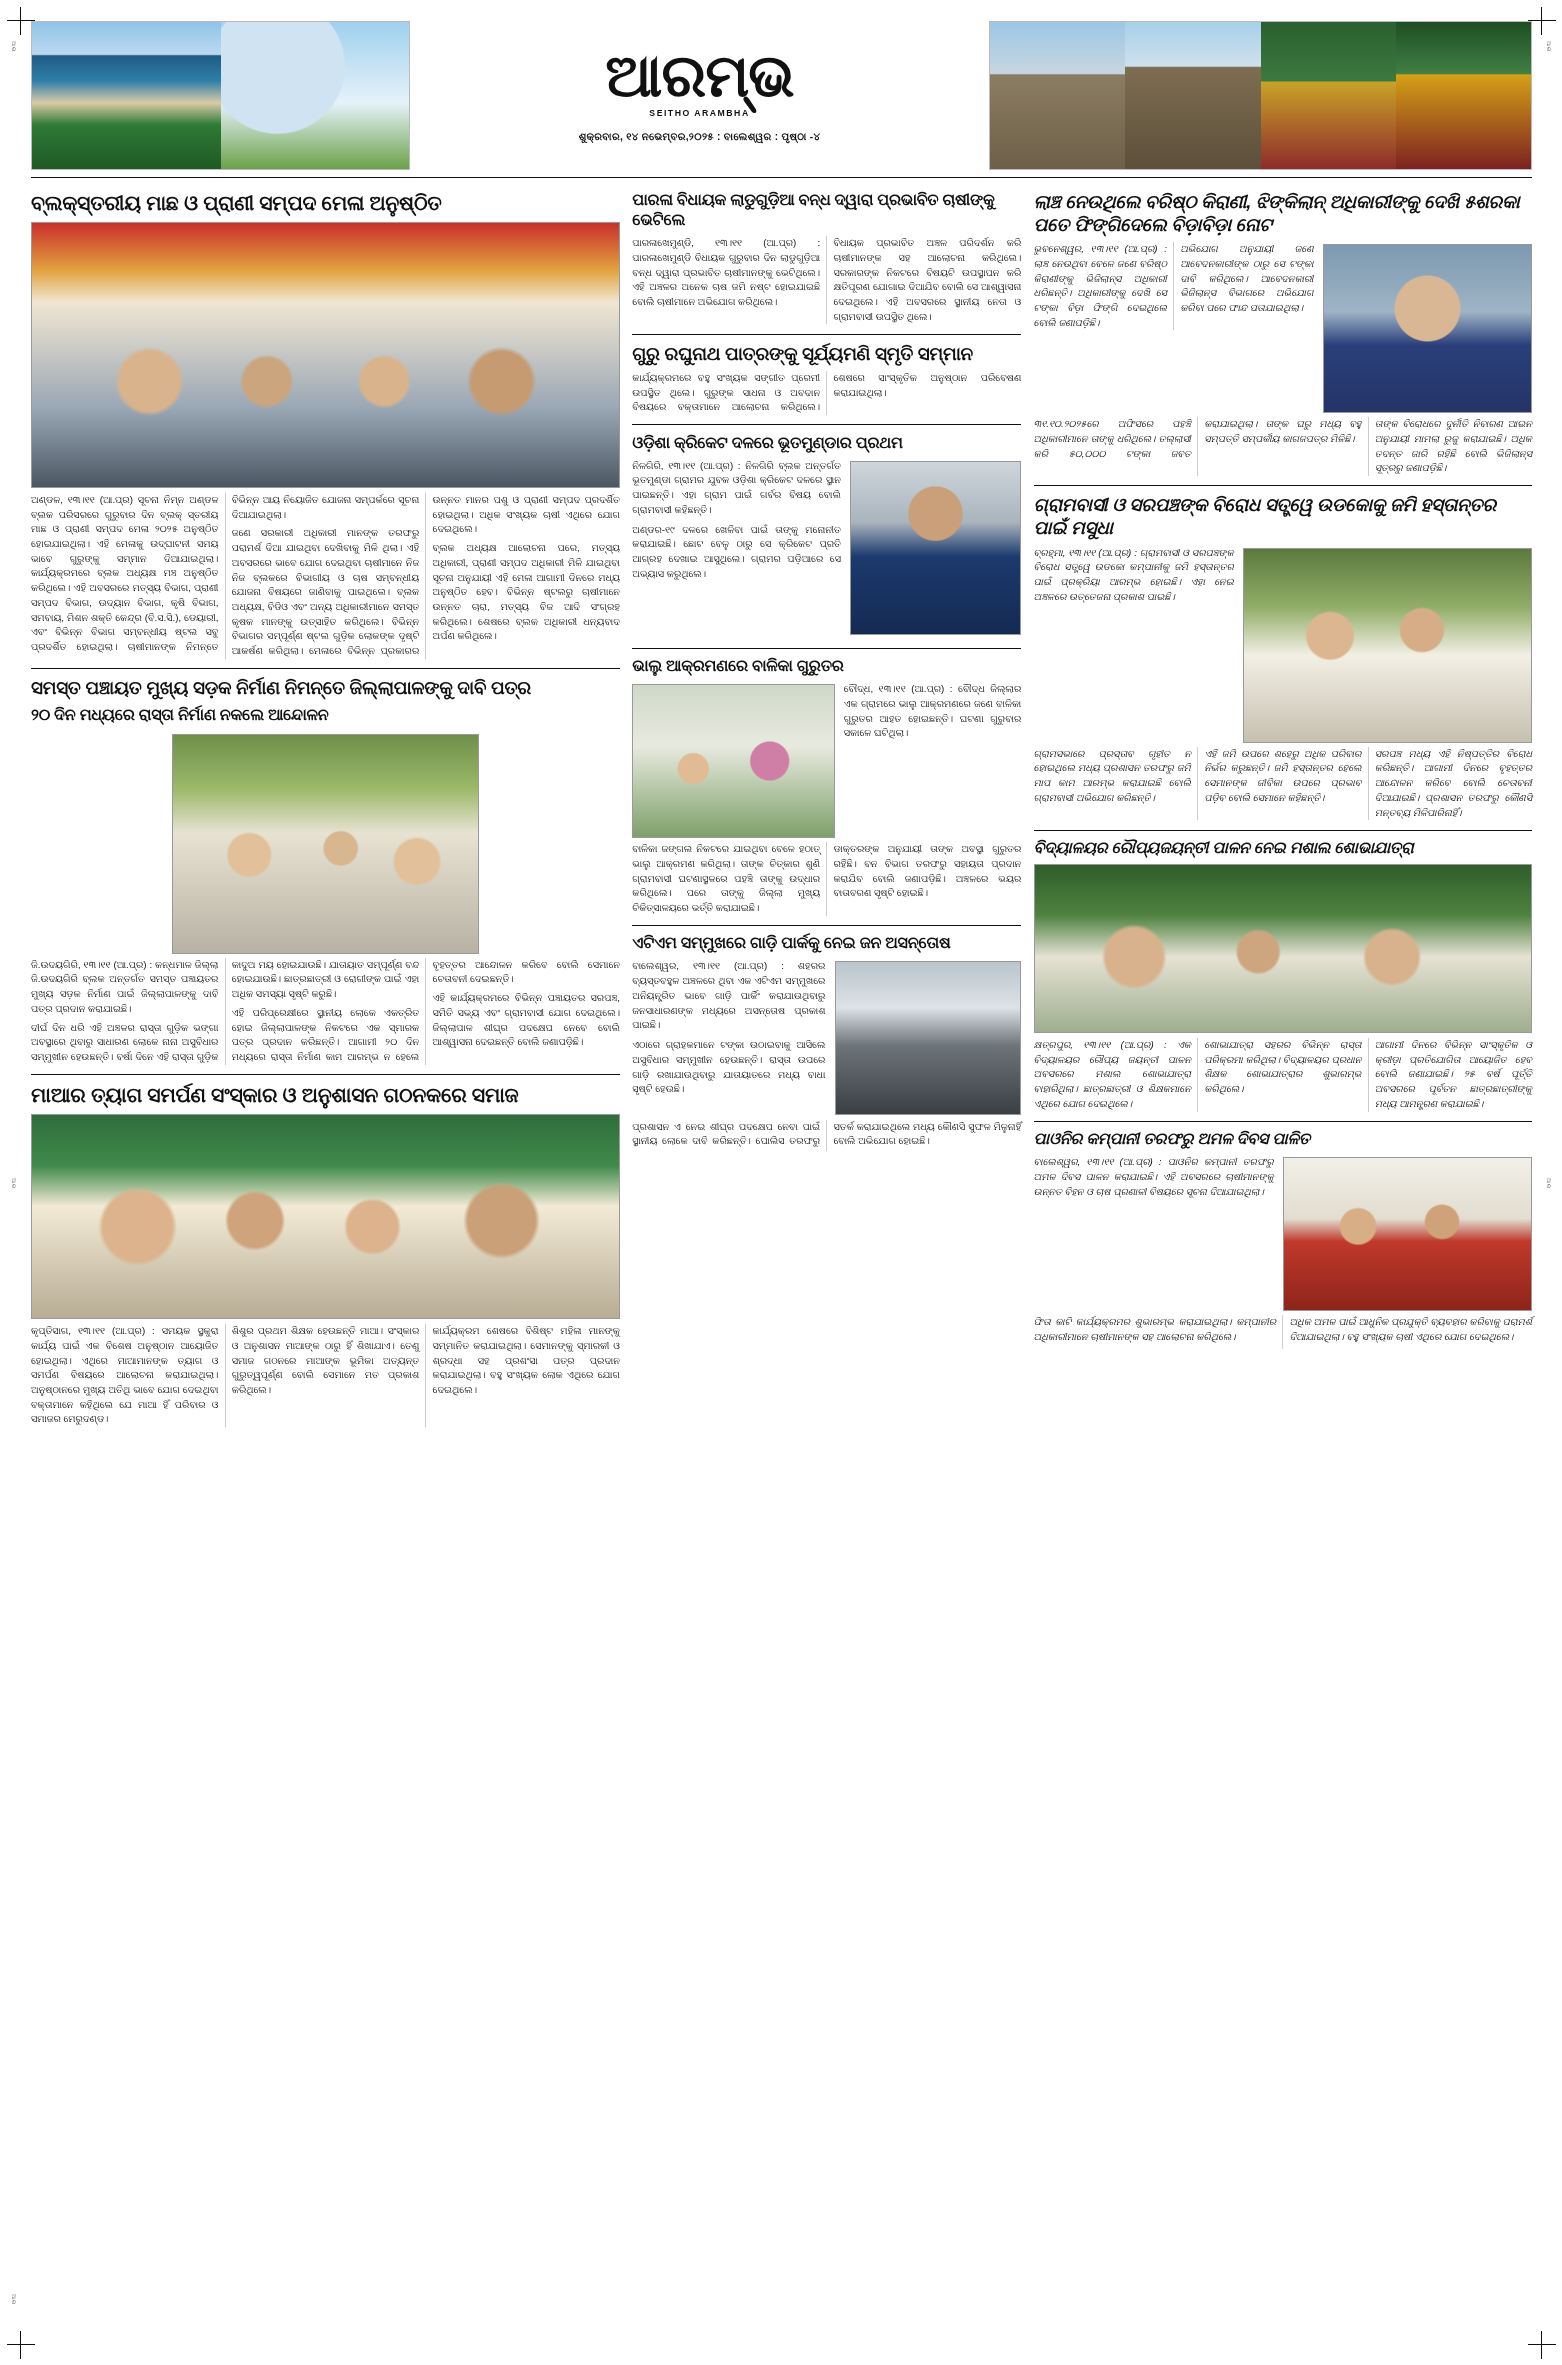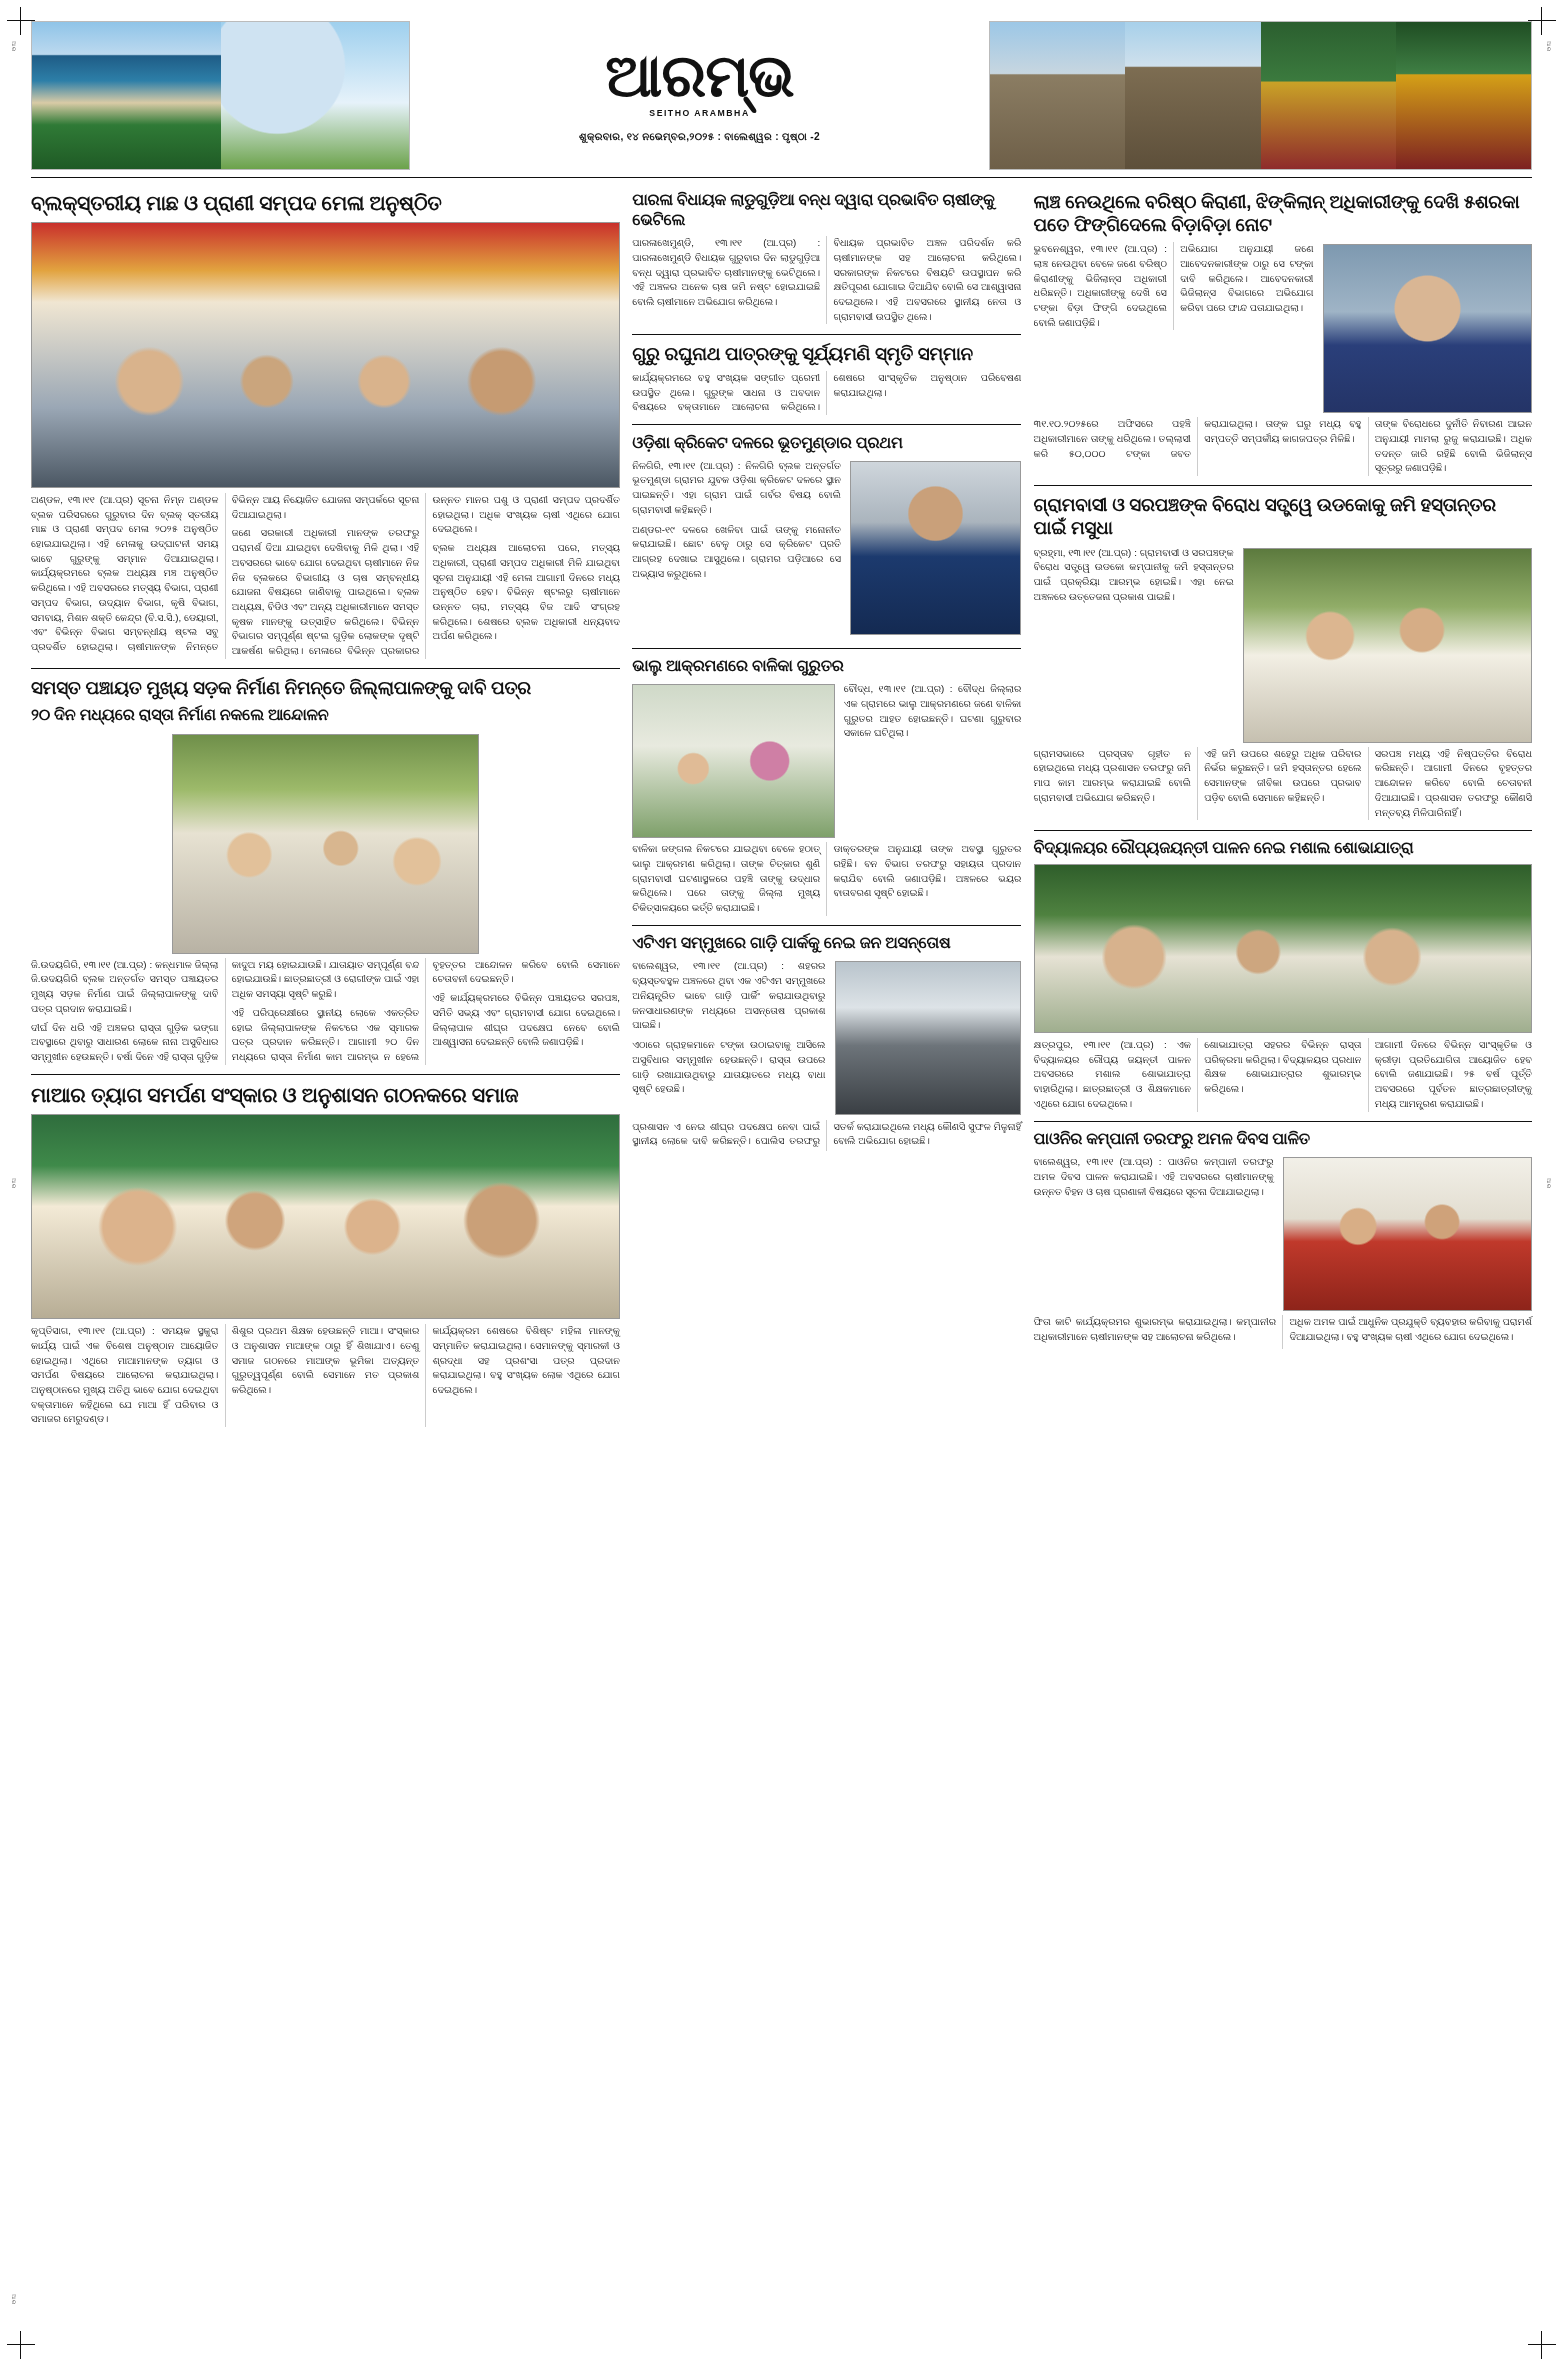--- a/index.html
+++ b/index.html
@@ -92,21 +92,21 @@
       linear-gradient(to bottom,#1f4d23 0%, #3f7f44 35%, #d4a017 36%, #7d2121 100%);
   }
   .mast-strip{ display:flex; height:100%; }
   .mast-strip > div{ flex:1; position:relative; }
 
   
   .content{ display:flex; gap:12.3px; }
   .col{ flex:1 1 0; min-width:0; }
   .col.c1{ flex: 0 0 589px; }
   .col.c2{ flex: 0 0 389px; }
-  .col.c3{ flex: 1 1 auto; }
+  .col.c3{ flex: 1 1 auto; font-style: italic; }
 
   h2.headline{
     font-family:"Liberation Sans", sans-serif;
     font-weight:bold;
     text-align:left;
     line-height:1.25;
     margin:5.1px 0 6.1px 0;
     letter-spacing:-0.3px;
   }
   .hl-xl{ font-size:20.5px; }
@@ -220,21 +220,21 @@
           </div>
         <div>
             <span class="ph ph-birds"></span>
           </div>
       </div>
     </div>
 
     <div class="mast-center">
       <div class="mast-title">ଆରମ୍ଭ</div>
       <div class="mast-sub">SEITHO ARAMBHA</div>
-      <div class="mast-line">ଶୁକ୍ରବାର, ୧୪ ନଭେମ୍ବର,୨୦୨୫ : ବାଲେଶ୍ୱର : ପୃଷ୍ଠା -2</div>
+      <div class="mast-line">ଶୁକ୍ରବାର, ୧୪ ନଭେମ୍ବର,୨୦୨୫ : ବାଲେଶ୍ୱର : ପୃଷ୍ଠା -୪</div>
     </div>
 
     <div class="mast-img right">
       <div class="mast-strip">
         <div>
             <span class="ph ph-temple"></span>
           </div>
         <div>
             <span class="ph ph-temple2"></span>
           </div>

